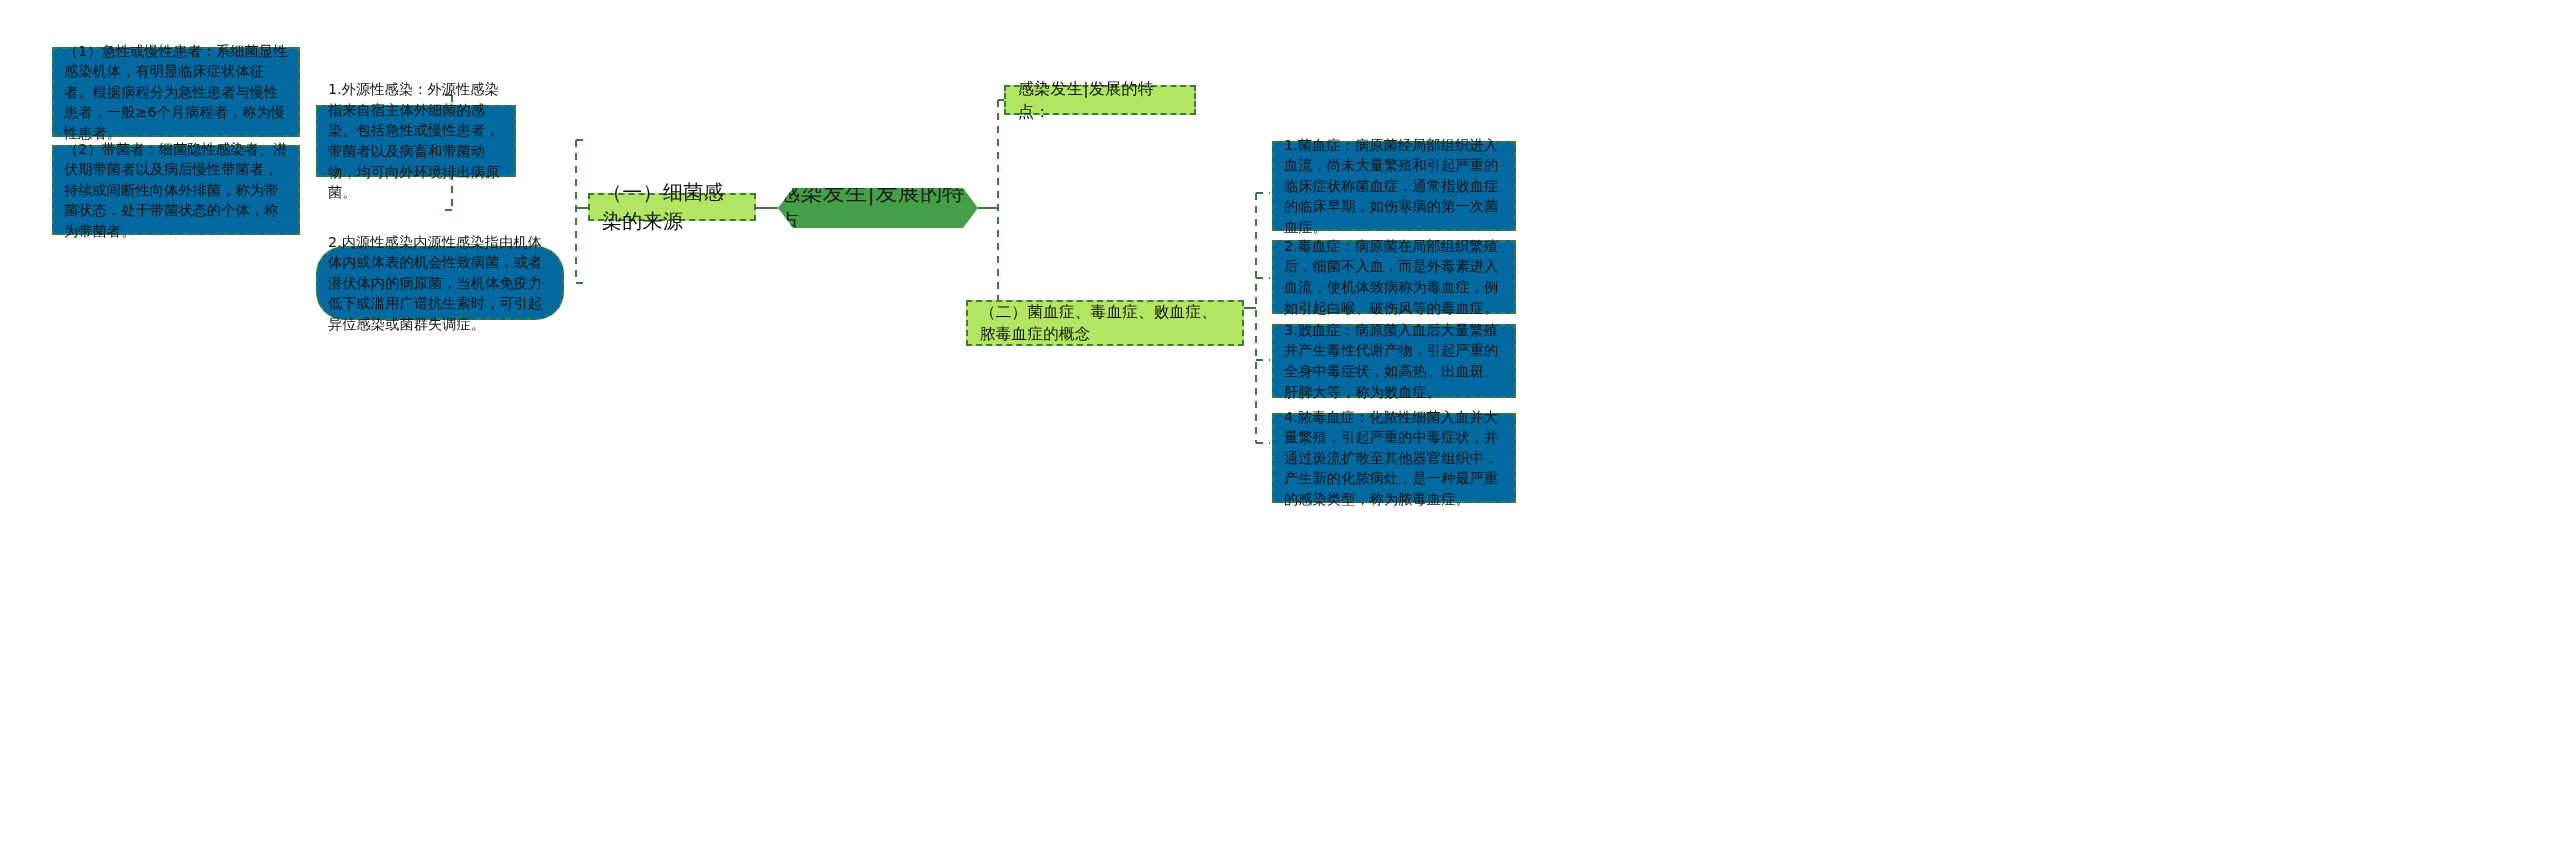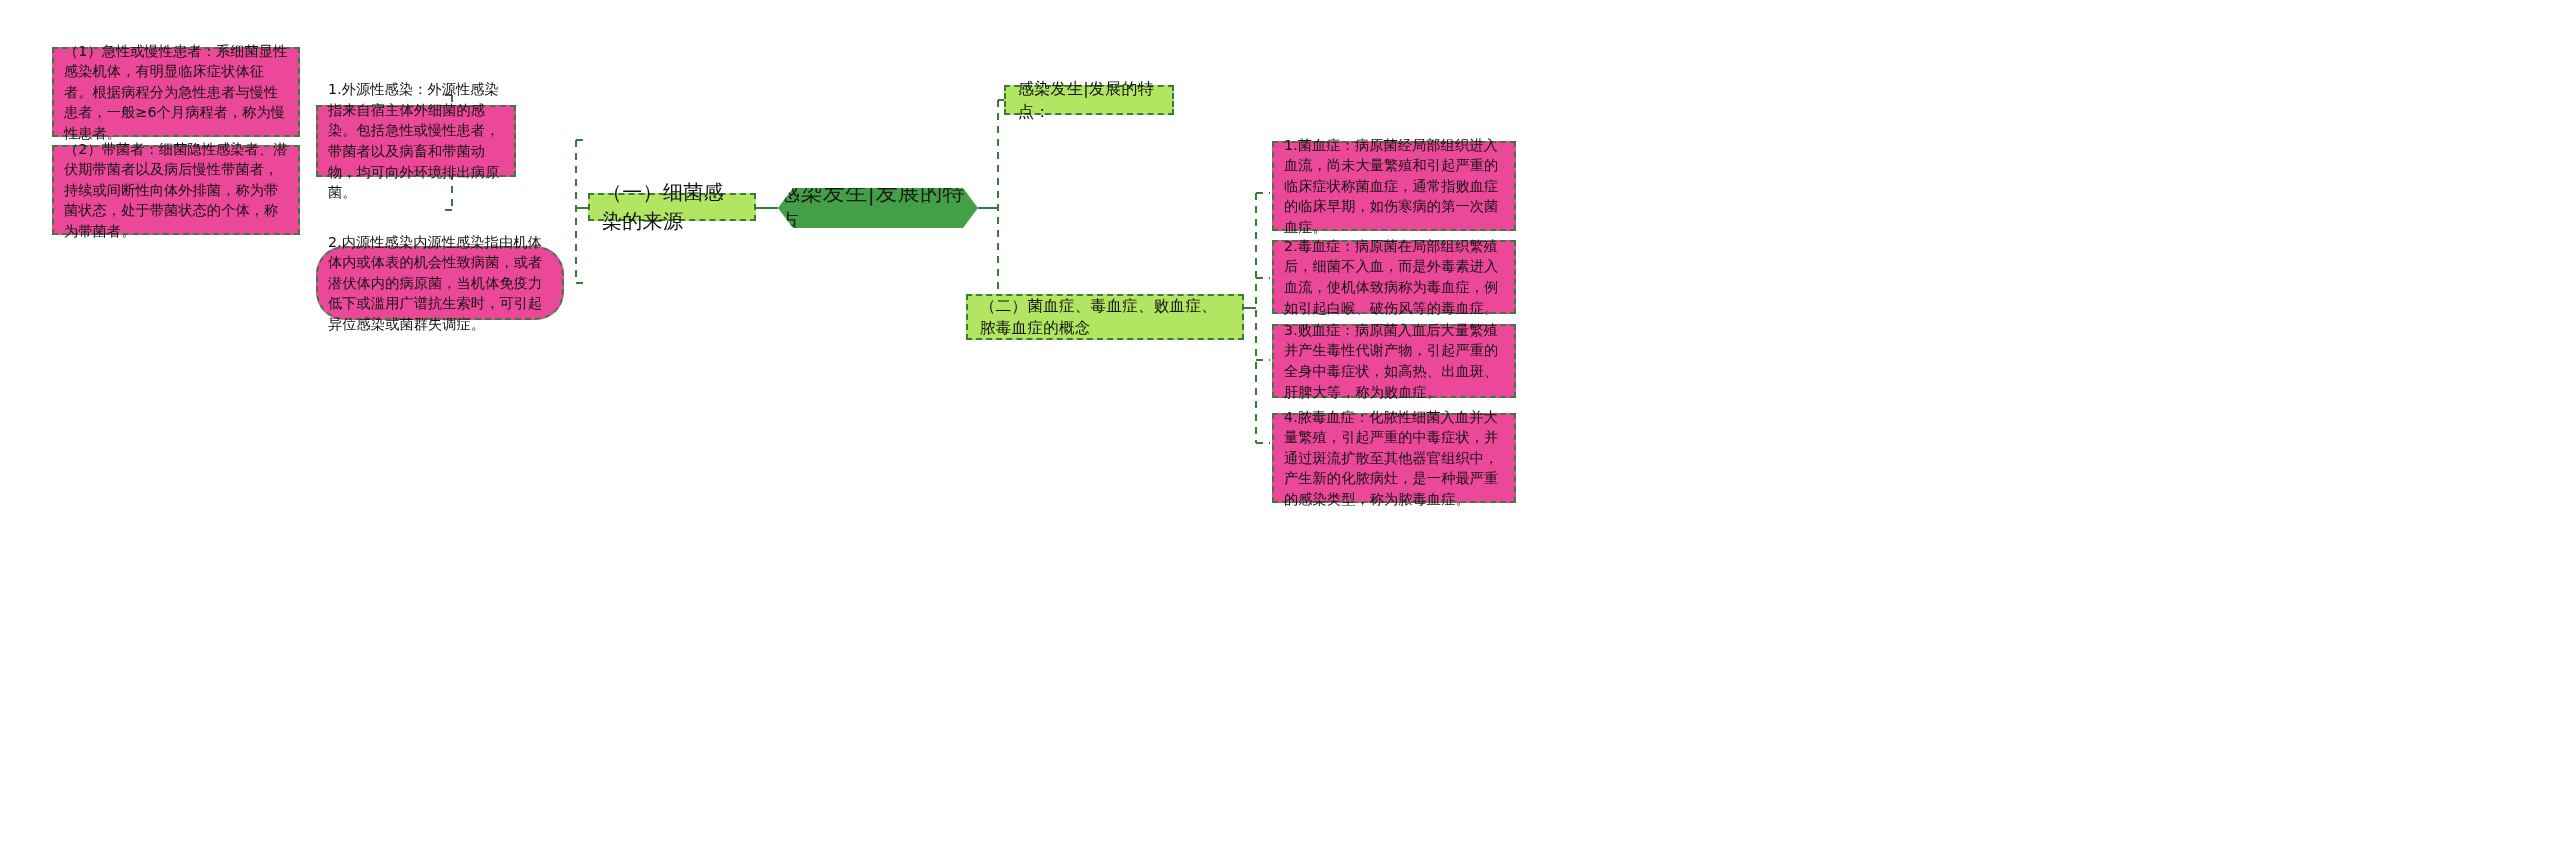--- a/index.html
+++ b/index.html
@@ -30,21 +30,21 @@
     border:2px dashed #3b7a3b;
     display:flex;
     align-items:center;
     line-height:1.45;
     color:#121212;
     white-space:normal;
     word-break:break-all;
   }
 
   .leaf{
-    background:#ec4899;
+    background:#0369a1;
     padding:7px 9px 7px 10px;
     font-size:14.2px;
     letter-spacing:0.1px;
   }
 
   .branch{
     background:#b2e561;
     padding:6px 12px;
     font-size:20px;
     letter-spacing:0.3px;
@@ -104,25 +104,25 @@
   </svg>
 
   <div class="root">
     <span class="node-text">感染发生|发展的特点</span>
   </div>
 
   <div class="node branch" style="left:588px; top:193px; width:168px; height:28px;">
     <span class="node-text">（一）细菌感染的来源</span>
   </div>
 
-  <div class="node branch" style="left:1004px; top:85px; width:170px; height:30px; font-size:16px;justify-content:flex-end;">
+  <div class="node branch" style="left:1004px; top:85px; width:192px; height:30px; font-size:16px;justify-content:flex-end;">
     <span class="node-text">感染发生|发展的特点：</span>
   </div>
 
-  <div class="node branch" style="left:966px; top:294px; width:278px; height:46px; font-size:15.5px; align-items:center;">
+  <div class="node branch" style="left:966px; top:300px; width:278px; height:46px; font-size:15.5px; align-items:center;">
     <span class="node-text">（二）菌血症、毒血症、败血症、脓毒血症的概念</span>
   </div>
 
   <div class="node leaf" style="left:316px; top:105px; width:200px; height:72px;">
     <span class="node-text">1.外源性感染：外源性感染指来自宿主体外细菌的感染。包括急性或慢性患者，带菌者以及病畜和带菌动物，均可向外环境排出病原菌。</span>
   </div>
 
   <div class="node leaf" style="left:52px; top:47px; width:248px; height:90px;">
     <span class="node-text">（1）急性或慢性患者：系细菌显性感染机体，有明显临床症状体征者。根据病程分为急性患者与慢性患者，一般≥6个月病程者，称为慢性患者。</span>
   </div>

